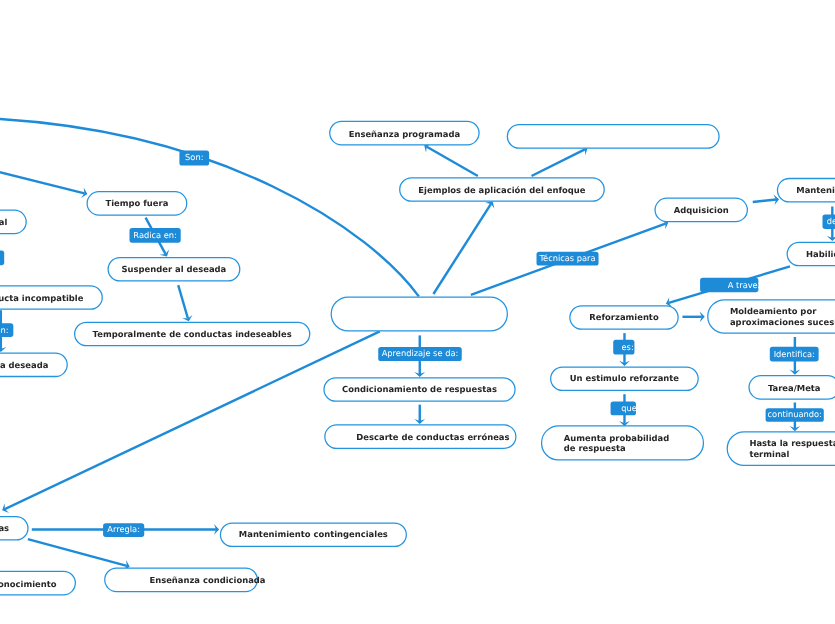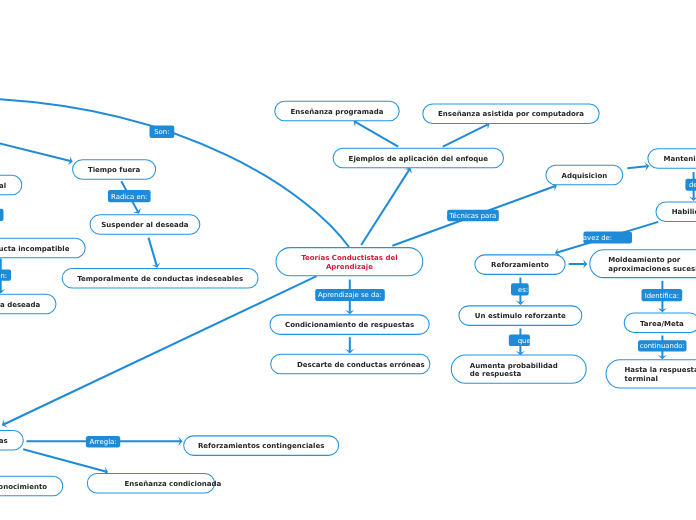--- a/index.html
+++ b/index.html
@@ -108,54 +108,51 @@
         <rect x="511" y="283.2" width="17.7" height="12.3" rx="2.2" ry="2.2" fill="#1e8bd8" stroke="none"></rect>
         <rect x="508.8" y="334.6" width="21.2" height="11.5" rx="2.2" ry="2.2" fill="#1e8bd8" stroke="none"></rect>
         <rect x="641.5" y="289" width="40.7" height="12.2" rx="2.2" ry="2.2" fill="#1e8bd8" stroke="none"></rect>
         <rect x="638" y="340.3" width="48.5" height="11.2" rx="2.2" ry="2.2" fill="#1e8bd8" stroke="none"></rect>
         <rect x="85.9" y="436" width="34.3" height="11.5" rx="2.2" ry="2.2" fill="#1e8bd8" stroke="none"></rect>
         <rect x="685.4" y="178.8" width="18" height="12" rx="2.2" ry="2.2" fill="#1e8bd8" stroke="none"></rect>
         <rect x="-14.2" y="208.8" width="17.7" height="12.2" rx="2.2" ry="2.2" fill="#1e8bd8" stroke="none"></rect>
         <rect x="-11.5" y="269.4" width="22.6" height="11.4" rx="2.2" ry="2.2" fill="#1e8bd8" stroke="none"></rect>
       </g>
   </svg>
-<div class="node root two" style="left: 276px; top: 247.6px; width: 146.8px; height: 28.15px;"><span>Teorías Conductistas del
-Aprendizaje</span></div>
     <div class="node" style="left: 274.8px; top: 101.15px; width: 124.4px; height: 19.5px;"><span>Enseñanza programada</span></div>
-    <div class="node" style="left: 422.8px; top: 103.95px; width: 176.4px; height: 19.5px;"><span>Enseñanza asistida por computadora</span></div>
     <div class="node" style="left: 333.1px; top: 148.15px; width: 170.4px; height: 19.5px;"><span>Ejemplos de aplicación del enfoque</span></div>
     <div class="node" style="left: 270px; top: 314.85px; width: 159.2px; height: 19.5px;"><span>Condicionamiento de respuestas</span></div>
     <div class="node" style="left: 270.7px; top: 354.15px; width: 159.2px; height: 19.5px; padding-left: 21px;"><span>Descarte de conductas erróneas</span></div>
     <div class="node" style="left: 72.6px; top: 159.75px; width: 83px; height: 19.5px;"><span>Tiempo fuera</span></div>
     <div class="node" style="left: 90.1px; top: 214.65px; width: 109.7px; height: 19.5px;"><span>Suspender al deseada</span></div>
     <div class="node" style="left: 62.2px; top: 268.55px; width: 195.9px; height: 19.5px;"><span>Temporalmente de conductas indeseables</span></div>
     <div class="node" style="left: -66.5px; top: 175.15px; width: 88.3px; height: 19.5px;"><span>Castigo verbal</span></div>
     <div class="node" style="left: -37.1px; top: 238.15px; width: 122.3px; height: 19.5px;"><span>Conducta incompatible</span></div>
     <div class="node" style="left: -48.1px; top: 294.25px; width: 104.1px; height: 19.5px;"><span>Conducta deseada</span></div>
     <div class="node" style="left: -83.9px; top: 430.45px; width: 107.2px; height: 19.5px;"><span>Economía de fichas</span></div>
     <div class="node" style="left: -31.6px; top: 476.15px; width: 94.4px; height: 19.5px;"><span>Reconocimiento</span></div>
-    <div class="node" style="left: 183.7px; top: 435.85px; width: 154.9px; height: 19.5px;"><span>Reforzamientos contingenciales</span></div>
+    <div class="node" style="left: 183.7px; top: 435.85px; width: 154.9px; height: 19.5px;"><span>Mantenimiento contingenciales</span></div>
     <div class="node" style="left: 87.3px; top: 473.45px; width: 127.2px; height: 19.5px; padding-left: 44px;"><span>Enseñanza condicionada</span></div>
     <div class="node" style="left: 545.9px; top: 165.15px; width: 76.9px; height: 19.5px;"><span>Adquisicion</span></div>
     <div class="node" style="left: 647.9px; top: 148.75px; width: 91.1px; height: 19.5px;"><span>Mantenimiento</span></div>
     <div class="node" style="left: 656px; top: 201.95px; width: 77.9px; height: 19.5px;"><span>Habilidades</span></div>
     <div class="node" style="left: 474.9px; top: 254.85px; width: 90.2px; height: 19.5px;"><span>Reforzamiento</span></div>
     <div class="node lft two" style="left: 589.8px; top: 249.8px; width: 140.4px; height: 27.8px;"><span>Moldeamiento por
 aproximaciones sucesivas</span></div>
     <div class="node" style="left: 458.9px; top: 305.85px; width: 122.9px; height: 19.5px;"><span>Un estimulo reforzante</span></div>
     <div class="node lft two" style="left: 451.3px; top: 354.9px; width: 134.9px; height: 28.4px;"><span>Aumenta probabilidad
 de respuesta</span></div>
     <div class="node" style="left: 624.2px; top: 313.05px; width: 75.3px; height: 19.5px;"><span>Tarea/Meta</span></div>
     <div class="node lft two" style="left: 606px; top: 359.8px; width: 120.4px; height: 28.1px;"><span>Hasta la respuesta
 terminal</span></div>
     <div class="chip" style="left: 149.5px; top: 125.5px; width: 24.8px; height: 12.5px;"><span>Son:</span></div>
     <div class="chip" style="left: 107.9px; top: 190.1px; width: 42.7px; height: 12.2px;"><span>Radica en:</span></div>
     <div class="chip" style="left: 315.2px; top: 289.1px; width: 69.6px; height: 11.8px;"><span>Aprendizaje se da:</span></div>
     <div class="chip" style="left: 447.1px; top: 209.8px; width: 51.7px; height: 11.5px;"><span>Técnicas para</span></div>
-    <div class="chip" style="left: 567px; top: 231.5px; width: 48.6px; height: 12px;"><span>A travez de:</span></div>
+    <div class="chip" style="left: 603px; top: 231.5px; width: 48.6px; height: 12px;"><span>A travez de:</span></div>
     <div class="chip" style="left: 511px; top: 283.2px; width: 24px; height: 12.3px;"><span>es:</span></div>
     <div class="chip" style="left: 508.8px; top: 334.6px; width: 21.2px; height: 11.5px; padding-left: 12px;"><span>que:</span></div>
     <div class="chip" style="left: 641.5px; top: 289px; width: 40.7px; height: 12.2px;"><span>Identifica:</span></div>
     <div class="chip" style="left: 638px; top: 340.3px; width: 48.5px; height: 11.2px;"><span>continuando:</span></div>
     <div class="chip" style="left: 85.9px; top: 436px; width: 34.3px; height: 11.5px;"><span>Arregla:</span></div>
     <div class="chip" style="left: 685.4px; top: 178.8px; width: 18px; height: 12px;"><span>de:</span></div>
     <div class="chip" style="left: -14.2px; top: 208.8px; width: 17.7px; height: 12.2px;"></div>
     <div class="chip" style="left: -11.5px; top: 269.4px; width: 22.6px; height: 11.4px;"><span>con:</span></div>
   </div>
 

